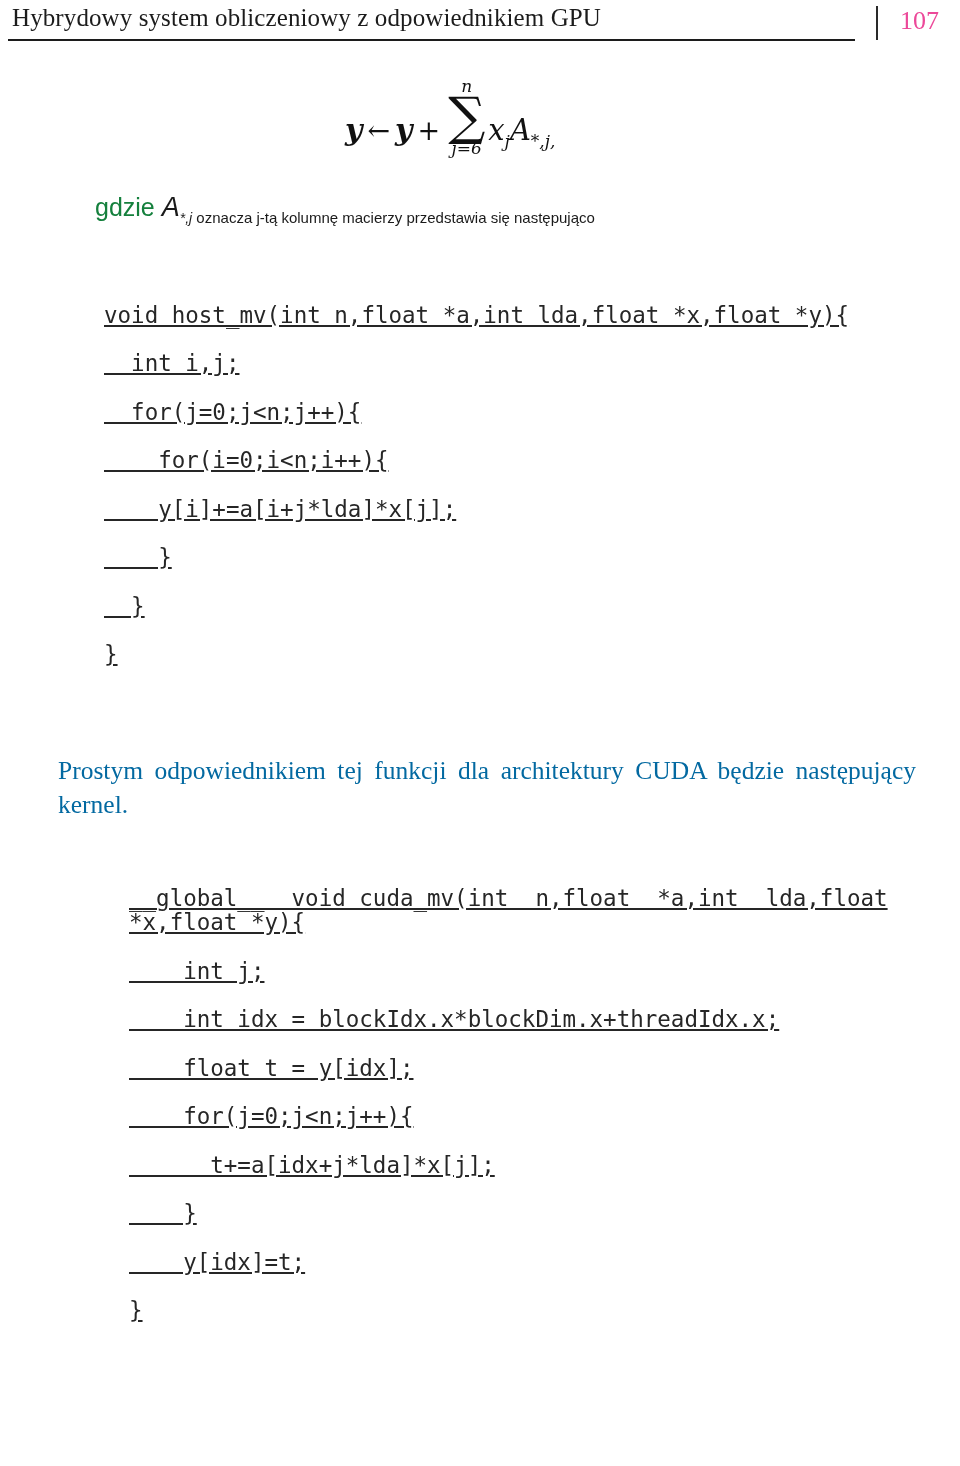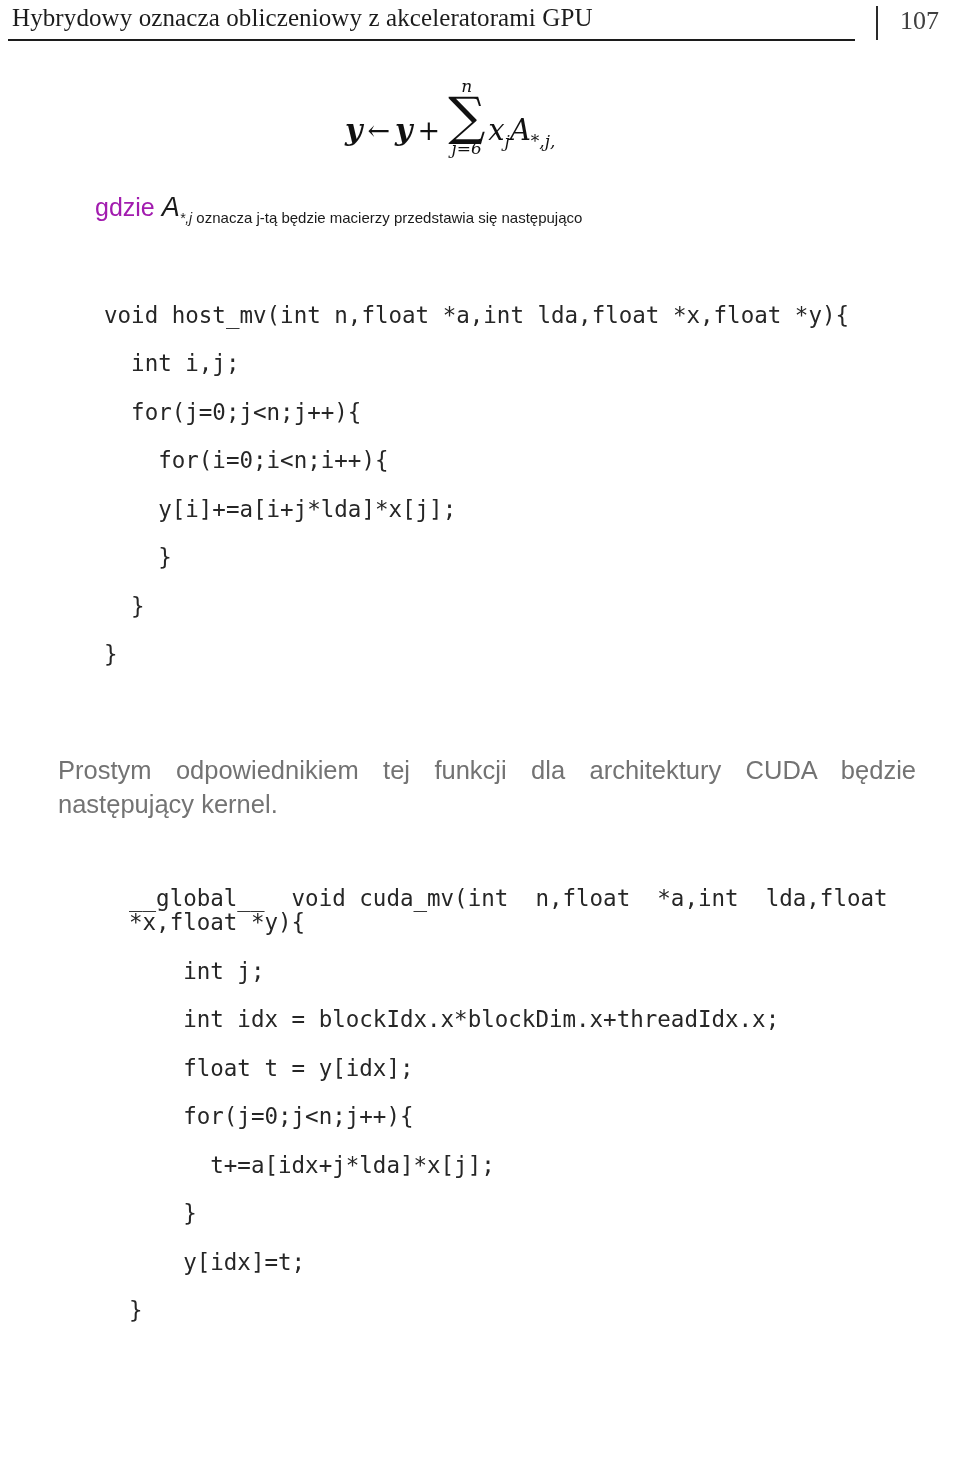--- a/index.html
+++ b/index.html
@@ -49,21 +49,21 @@
     width: 2px;
     height: 34px;
     background: #2a2a2a;
   }
   .header-pageno {
     position: absolute;
     left: 900px;
     top: 6px;
     font-family: "Liberation Serif", serif;
     font-size: 26px;
-    color: #404040;
+    color: #ec4899;
   }
 
   
   .formula {
     position: absolute;
     left: 345px;
     top: 78px;
     font-family: "DejaVu Serif", serif;
     color: #111;
     white-space: nowrap;
@@ -118,21 +118,21 @@
   
   .gdzie-line {
     position: absolute;
     left: 95px;
     top: 192px;
     white-space: nowrap;
   }
   .gdzie-big {
     font-family: "Liberation Sans", sans-serif;
     font-size: 25px;
-    color: #a21caf;
+    color: #15803d;
   }
   .gdzie-a {
     font-family: "Liberation Sans", sans-serif;
     font-size: 27px;
     font-style: italic;
     color: #1a1a1a;
   }
   .gdzie-sub {
     font-family: "Liberation Sans", sans-serif;
     font-size: 14px;
@@ -151,20 +151,21 @@
     position: absolute;
     font-family: "DejaVu Sans Mono", monospace;
     font-size: 22.5px;
     color: #262626;
     white-space: pre;
     letter-spacing: 0px;
   }
   .code-line {
     white-space: pre;
     line-height: 1;
+    text-decoration: underline;
   }
 
   #code-host {
     left: 104px;
     top: 281px;
   }
   #code-host .code-line { margin-bottom: 26px; }
 
   #code-kernel {
     left: 104px;
@@ -173,47 +174,47 @@
   #code-kernel .code-line { margin-bottom: 26px; margin-left: 25px; }
 
   .tight { margin-bottom: 2px !important; }
 
   
   .para {
     position: absolute;
     left: 58px;
     top: 754px;
     width: 858px;
-    font-family: Liberation Sans, sans-serif;
+    font-family: Liberation Serif, serif;
     font-size: 25.5px;
     line-height: 1.33;
-    color: #737373;
+    color: #0369a1;
     text-align: justify;
     hyphens: manual;
   }
 </style>
 </head>
 <body>
 
 <div class="header">
-  <div class="header-title">Hybrydowy oznacza obliczeniowy z akceleratorami GPU</div>
+  <div class="header-title">Hybrydowy system obliczeniowy z odpowiednikiem GPU</div>
   <div class="header-rule"></div>
   <div class="header-sep"></div>
   <div class="header-pageno">107</div>
 </div>
 
 <div class="formula">
   <span class="f-var">y</span><span class="f-op">←</span><span class="f-var">y</span><span class="f-op">+</span><span class="sum-stack">
     <span class="sum-lim-top">n</span>
     <span class="sum-glyph">∑</span>
     <span class="sum-lim-bot">j=6</span>
   </span><span class="f-term">x</span><span class="f-sub">j</span><span class="f-term">A</span><span class="f-sub">*,j,</span>
 </div>
 
 <div class="gdzie-line">
-  <span class="gdzie-big">gdzie </span><span class="gdzie-a">A</span><span class="gdzie-sub">*,j</span><span class="gdzie-rest"> oznacza j-tą będzie macierzy przedstawia się następująco</span>
+  <span class="gdzie-big">gdzie </span><span class="gdzie-a">A</span><span class="gdzie-sub">*,j</span><span class="gdzie-rest"> oznacza j-tą kolumnę macierzy przedstawia się następująco</span>
 </div>
 
 <pre class="code" id="code-host"><div class="code-line">void host_mv(int n,float *a,int lda,float *x,float *y){</div><div class="code-line">  int i,j;</div><div class="code-line">  for(j=0;j&lt;n;j++){</div><div class="code-line">    for(i=0;i&lt;n;i++){</div><div class="code-line">    y[i]+=a[i+j*lda]*x[j];</div><div class="code-line">    }</div><div class="code-line">  }</div><div class="code-line">}</div></pre>
 
 <div class="para">Prostym odpowiednikiem tej funkcji dla architektury CUDA będzie następujący kernel.</div>
 
 <pre class="code" id="code-kernel"><div class="code-line tight">__global__  void cuda_mv(int  n,float  *a,int  lda,float</div><div class="code-line">*x,float *y){</div><div class="code-line"></div><div class="code-line">    int j;</div><div class="code-line">    int idx = blockIdx.x*blockDim.x+threadIdx.x;</div><div class="code-line">    float t = y[idx];</div><div class="code-line"></div><div class="code-line">    for(j=0;j&lt;n;j++){</div><div class="code-line">      t+=a[idx+j*lda]*x[j];</div><div class="code-line">    }</div><div class="code-line">    y[idx]=t;</div><div class="code-line">}</div></pre>
 
 </body></html>

